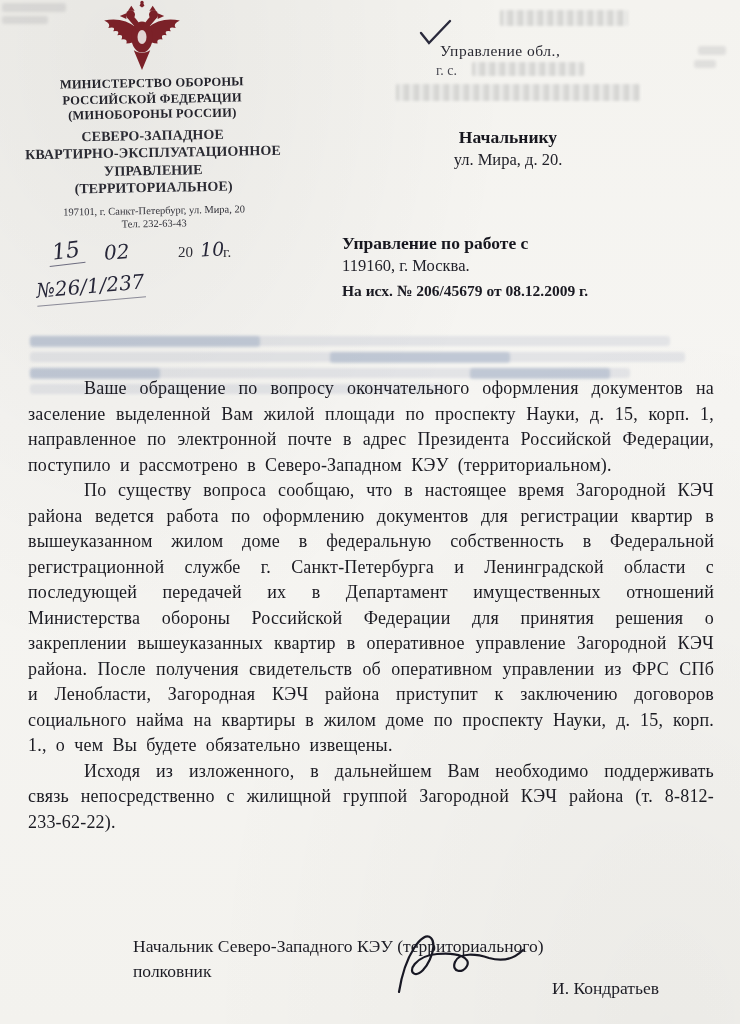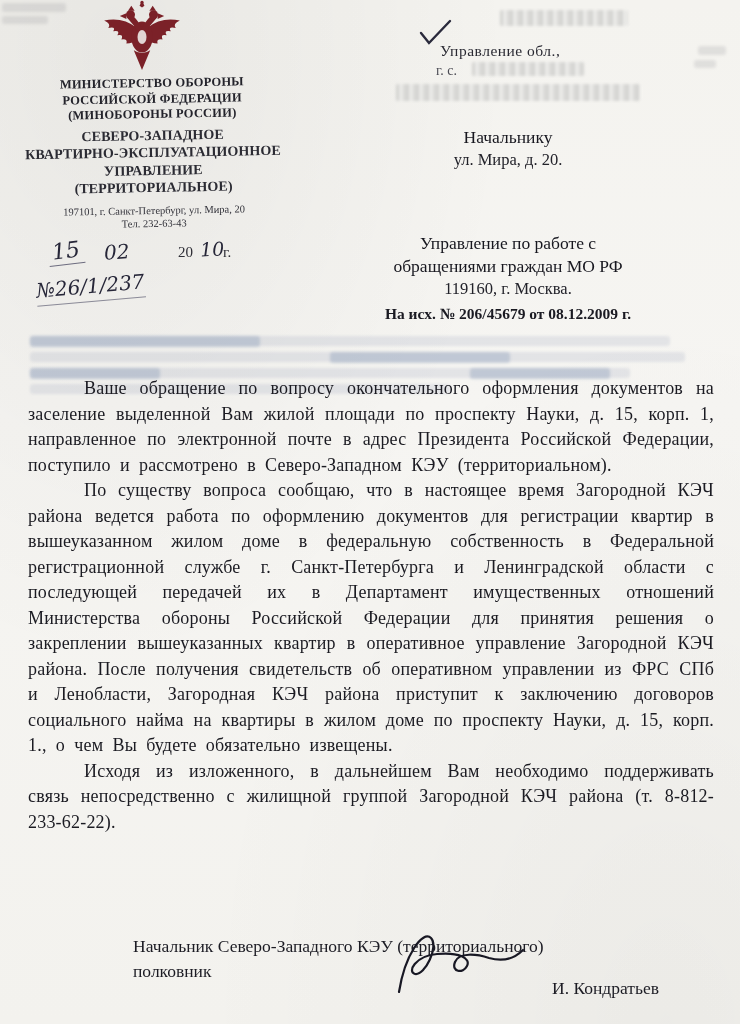--- a/index.html
+++ b/index.html
@@ -32,22 +32,22 @@
   
   .stamp-region{left:440px;top:42px;font-size:15.5px;letter-spacing:.5px;color:#2a2a33;}
   .stamp-partial{left:436px;top:63px;font-size:14px;color:#3a3a44;opacity:.9;}
   .pixelblur{background:repeating-linear-gradient(90deg,#c9c9c7 0 3px,#e8e8e6 3px 7px,#d2d2d0 7px 10px);filter:blur(1.6px);opacity:.75;border-radius:2px;}
   .b1{left:500px;top:10px;width:128px;height:16px;}
   .b2{left:472px;top:62px;width:112px;height:14px;}
   .b3{left:396px;top:84px;width:244px;height:17px;}
   .check-icon{left:418px;top:18px;}
   
   .rec1{left:352px;top:126px;width:312px;text-align:center;}
-  .rec2{left:342px;top:232px;width:332px;text-align:center;}
-  .rb{font-weight:normal;font-size:17.5px;line-height:23px;color:#17171f;}
+  .rec2{left:342px;top:232px;width:332px;}
+  .rb{font-weight:bold;font-size:17.5px;line-height:23px;color:#17171f;}
   .ra{font-size:16.5px;line-height:21.5px;color:#22222a;}
   .ref{font-weight:bold;font-size:15.5px;line-height:21px;margin-top:3px;color:#1a1a22;}
   
   .gs{position:absolute;filter:blur(1.4px);border-radius:3px;}
   .g-lite{background:rgba(110,130,160,0.14);}
   .g-dark{background:rgba(100,125,165,0.27);}
   .g-gray{background:rgba(120,120,125,0.16);}
   
   .body-text{left:28px;top:376px;width:686px;font-size:18px;line-height:25.5px;word-spacing:4.5px;letter-spacing:.2px;color:#1b1b22;text-align:justify;}
   .body-text p{margin:0;text-indent:56px;}
@@ -128,21 +128,20 @@
   <div class="abs pixelblur b2"></div>
   <div class="abs pixelblur b3"></div>
 
   <div class="abs rec1">
     <div class="rb">Начальнику</div>
     <div class="ra">ул. Мира, д. 20.</div>
   </div>
 
   <div class="abs rec2">
     <div class="rb">Управление по работе с</div>
-    <div class="rb">обращениями граждан МО РФ</div>
     <div class="ra">119160, г. Москва.</div>
     <div class="ref">На исх. № 206/45679 от 08.12.2009 г.</div>
   </div>
 
   <div>
     <div class="gs g-lite" style="left:30px;top:336px;width:640px;height:10px;"></div>
     <div class="gs g-dark" style="left:30px;top:336px;width:230px;height:11px;"></div>
     <div class="gs g-lite" style="left:30px;top:352px;width:655px;height:10px;"></div>
     <div class="gs g-dark" style="left:330px;top:352px;width:180px;height:11px;"></div>
     <div class="gs g-lite" style="left:30px;top:368px;width:600px;height:10px;"></div>

